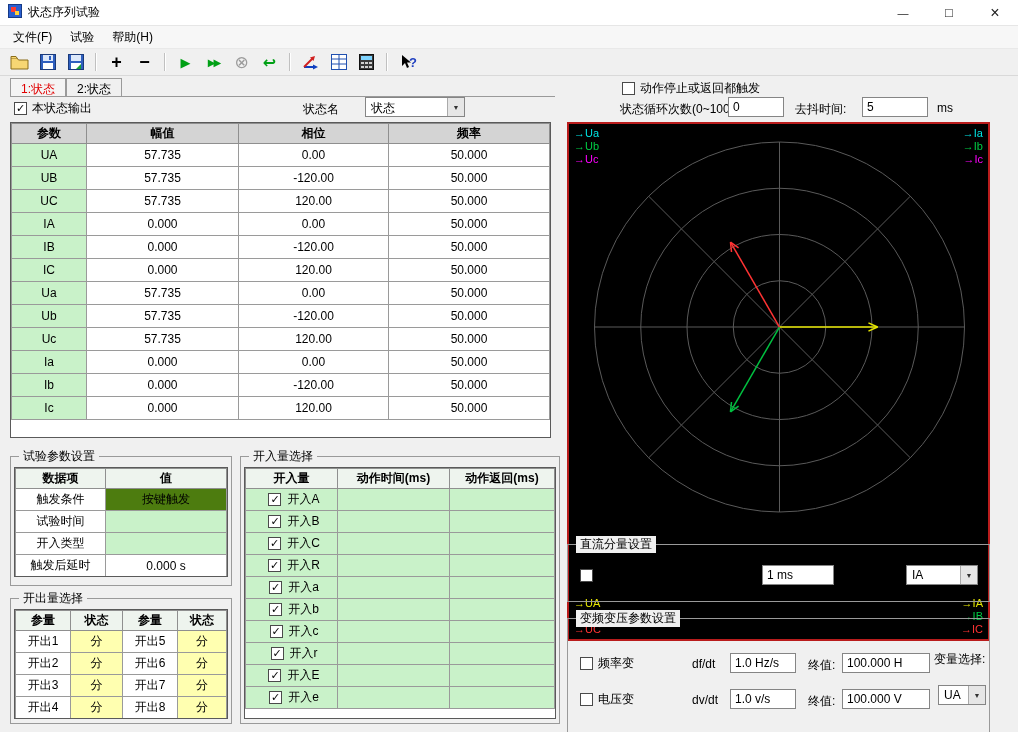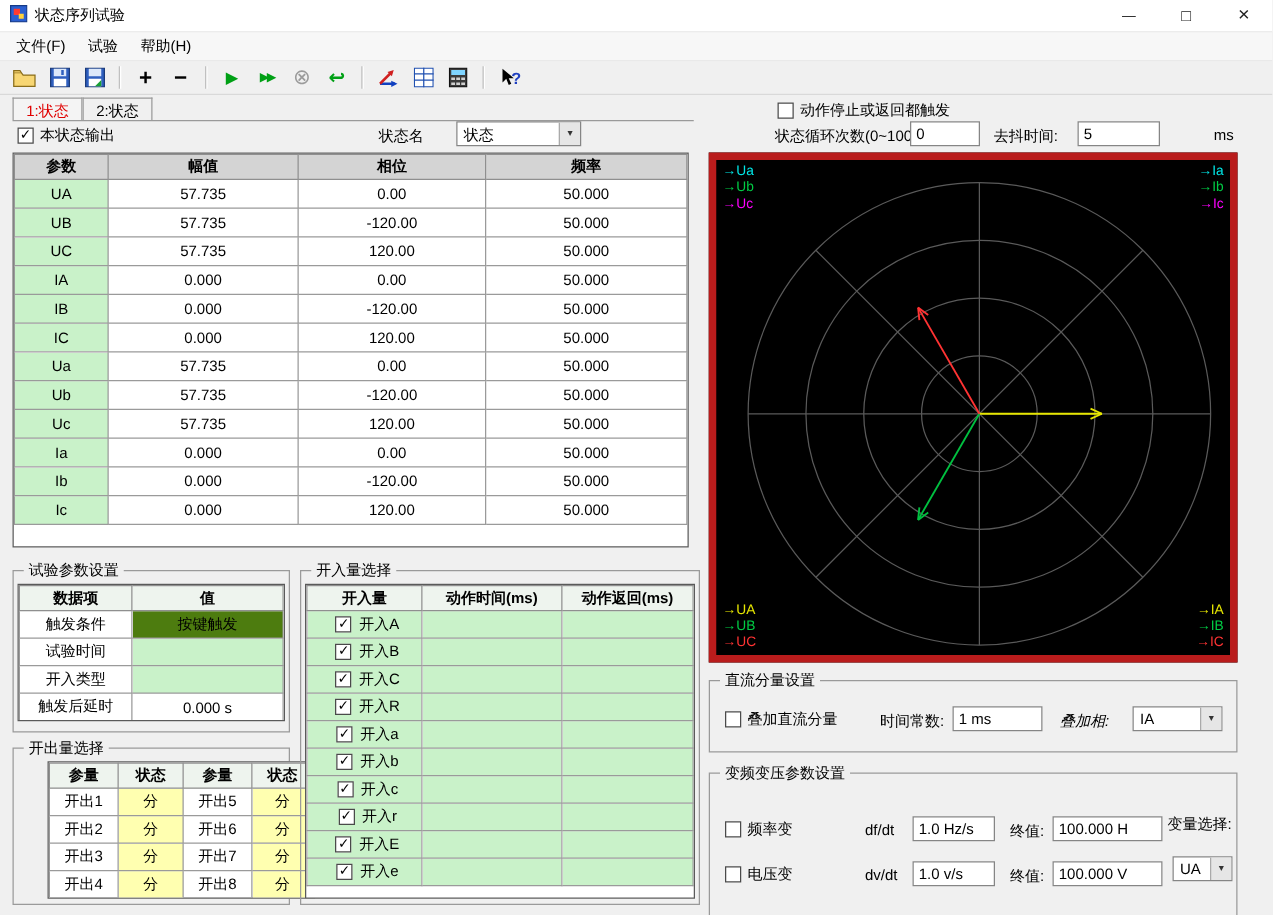--- a/index.html
+++ b/index.html
@@ -47,21 +47,21 @@
 table.inner td{height:22px;}
 .cell-name{background:#c9f2c9;}
 .cell-green{background:#c9f2c9;}
 .cell-state{background:#ffffb0;}
 .cell-input{text-align:left;padding-left:5px;background:#c9f2c9;}
 .cell-input .cbbox{margin-right:6px;}
 
 .group{position:absolute;border:1px solid #9a9a9a;}
 .group .glabel{position:absolute;top:-9px;left:8px;background:#f0f0f0;padding:0 4px;}
 
-.phasor{position:absolute;left:567px;top:122px;width:423px;height:408px;background:#000;border:6px solid #b91c1c;}
+.phasor{position:absolute;left:567px;top:122px;width:423px;height:519px;background:#000;border:2px solid #b91c1c;}
 .phasor svg{position:absolute;left:0;top:0;}
 .leg{position:absolute;font-size:11px;line-height:13px;font-family:"DejaVu Sans Mono",monospace;}
 .leg-tl{left:5px;top:3px;}
 .leg-tr{right:5px;top:3px;text-align:right;}
 .leg-bl{left:5px;bottom:3px;}
 .leg-br{right:5px;bottom:3px;text-align:right;}
 </style>
 </head>
 <body>
 
@@ -167,21 +167,21 @@
 </span>
 <span class="lbl" style="left:303px;top:101px;">状态名</span>
 <span class="combo" style="left:365px;top:97px;width:100px;">
   <span class="cval">状态</span>
     <span class="carrow"></span>
 </span>
 <span class="lbl" style="left:620px;top:101px;">状态循环次数(0~1000)：</span>
 <input class="tinput" style="left: 728px; top: 97px; width: 56px;" value="0">
 <span class="lbl" style="left:795px;top:101px;">去抖时间:</span>
 <input class="tinput" style="left: 862px; top: 97px; width: 66px;" value="5">
-<span class="lbl" style="left:971px;top:101px;text-align:center;">ms</span>
+<span class="lbl" style="left:937px;top:101px;text-align:center;">ms</span>
 
 <div class="tablewrap" style="left:10px;top:122px;width:541px;height:316px;">
   <table class="grid">
     <colgroup>
         <col style="width:75px">
         <col style="width:152px">
         <col style="width:150px">
         <col>
       </colgroup>
     <thead>
@@ -342,21 +342,21 @@
             <td>触发后延时</td>
             <td style="background:#ffffff">0.000 s</td>
           </tr>
         </tbody>
     </table>
   </div>
 </div>
 
 <div class="group" style="left:10px;top:598px;width:222px;height:126px;">
   <span class="glabel">开出量选择</span>
-  <div class="tablewrap" style="left:3px;top:10px;width:214px;height:110px;margin-left:24px;">
+  <div class="tablewrap" style="left:3px;top:10px;width:214px;height:110px;">
     <table class="grid inner">
       <colgroup>
           <col style="width:55px">
           <col style="width:52px">
           <col style="width:55px">
           <col>
         </colgroup>
       <thead>
           <tr>
         <th>参量</th>

